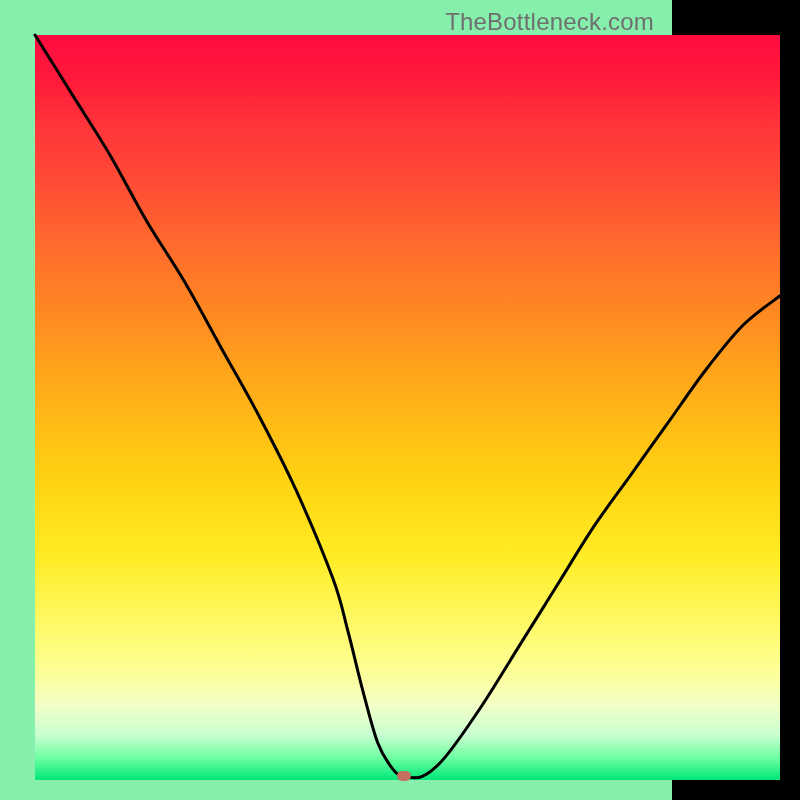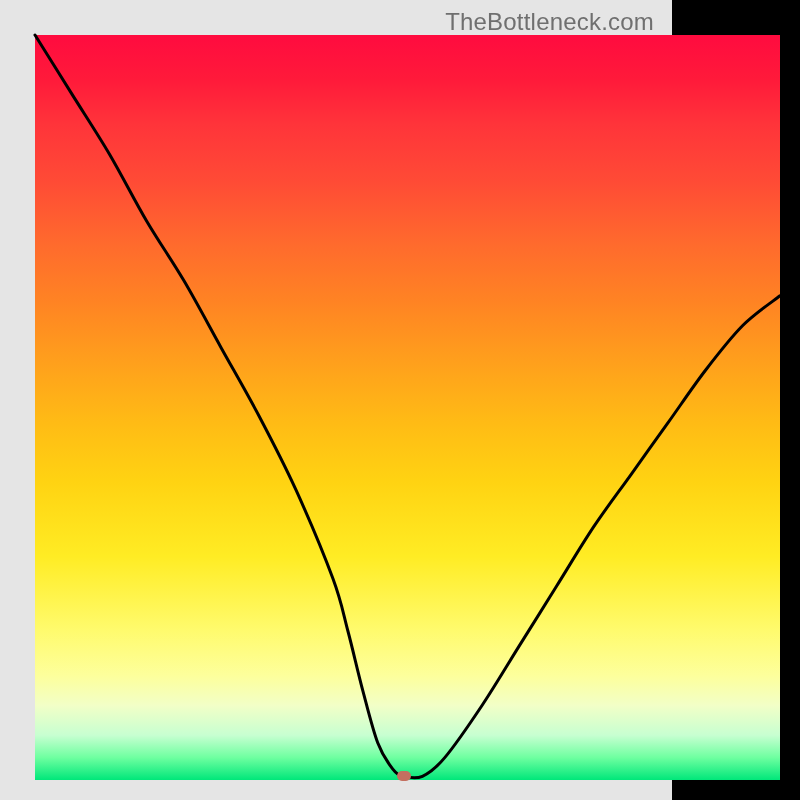--- a/index.html
+++ b/index.html
@@ -7,21 +7,21 @@
     padding: 0;
     width: 800px;
     height: 800px;
     background: #000;
     overflow: hidden;
   }
   .frame {
     position: relative;
     width: 672px;
     height: 800px;
-    background: #e5e5e5;
+    background: #86efac;
   }
   .plot-area {
     position: absolute;
     left: 35px;
     top: 35px;
     width: 745px;
     height: 745px;
   }
   .gradient-bg {
     position: absolute;

